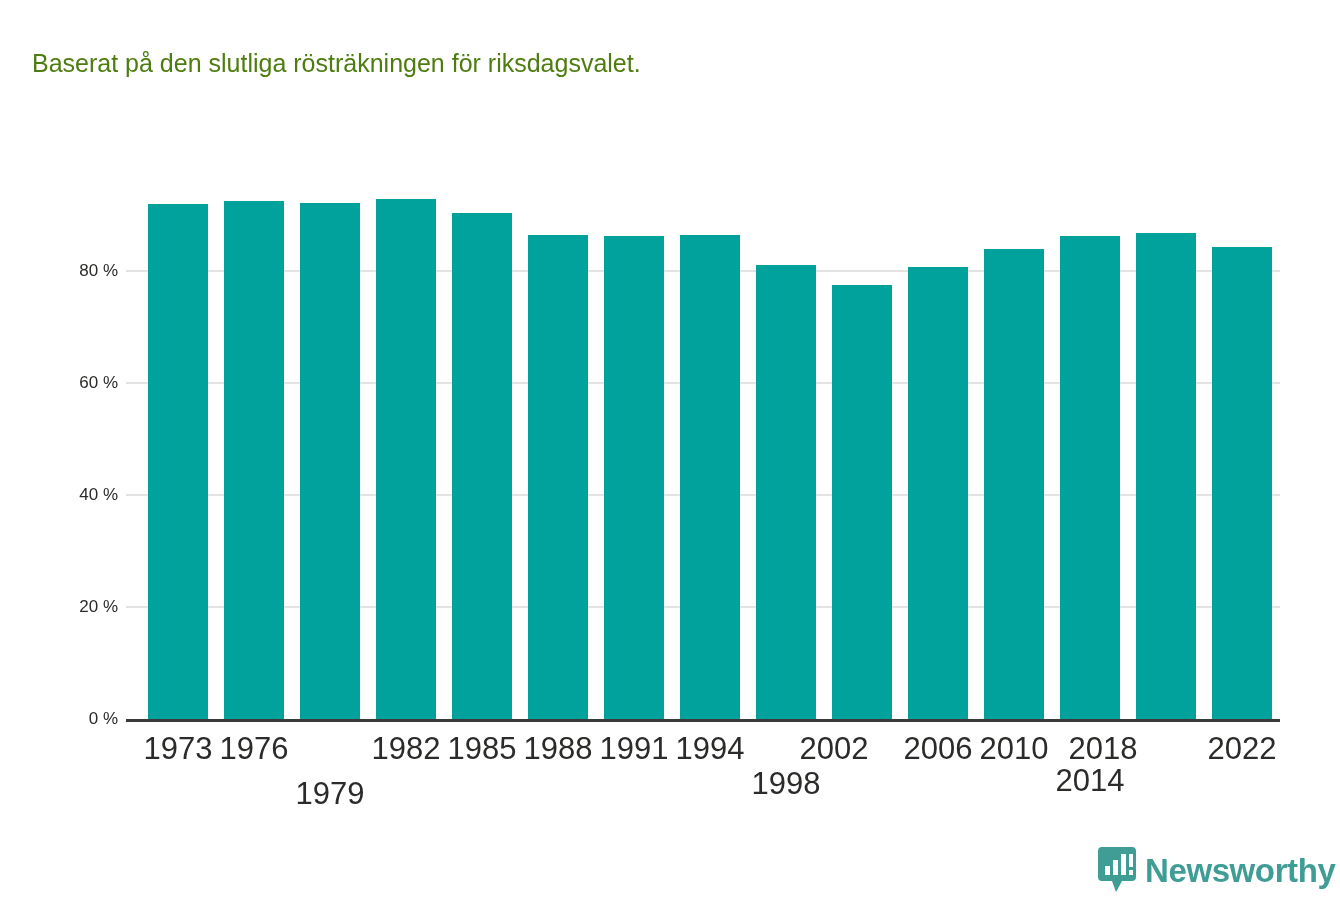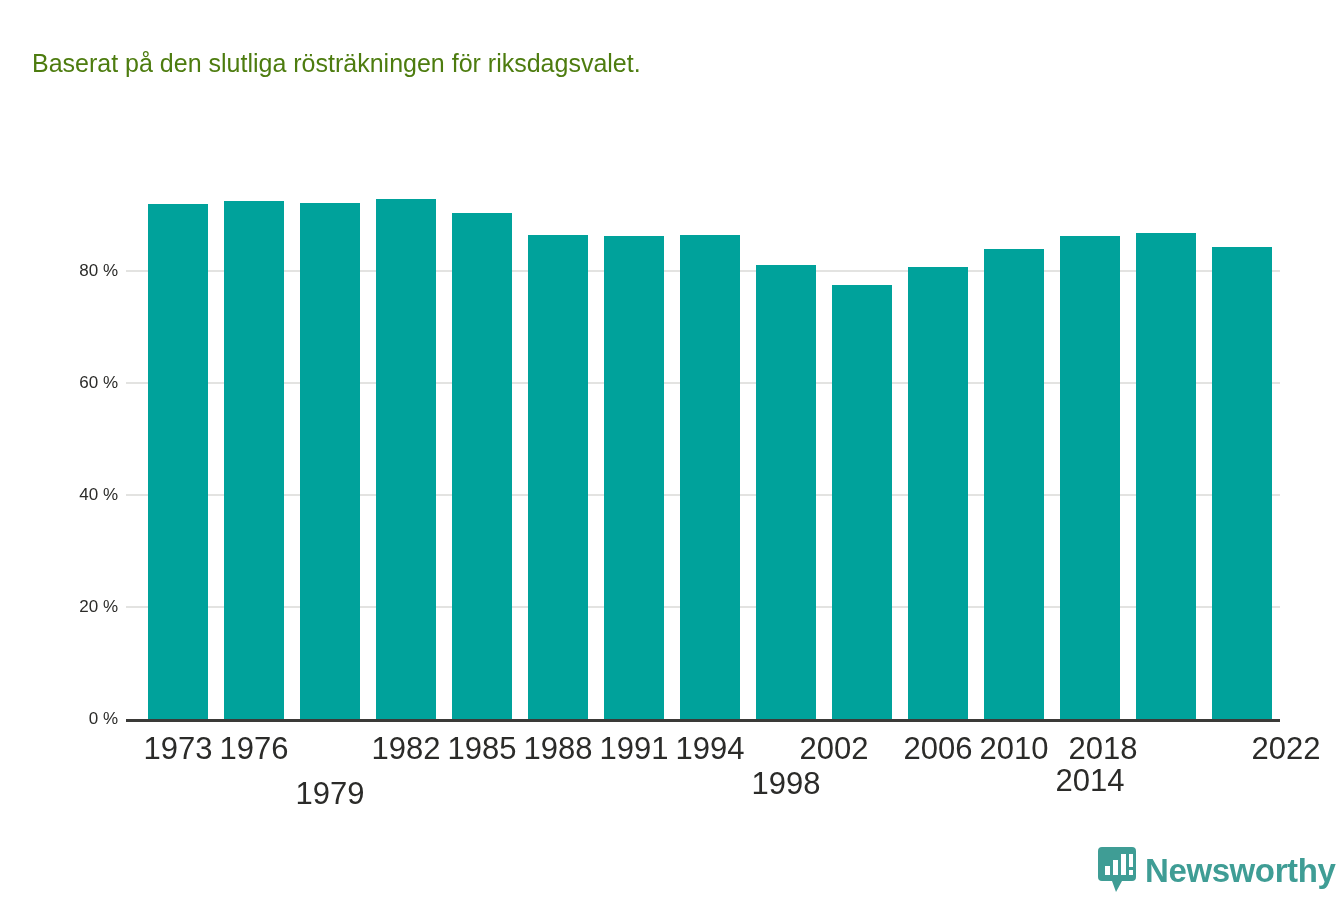--- a/index.html
+++ b/index.html
@@ -185,21 +185,21 @@
         <div class="xtick-label" style="left: 444px; width: 76px;">1985</div>
         <div class="xtick-label" style="left: 520px; width: 76px;">1988</div>
         <div class="xtick-label" style="left: 596px; width: 76px;">1991</div>
         <div class="xtick-label" style="left: 672px; width: 76px;">1994</div>
         <div class="xtick-label" style="left: 748px; width: 76px; margin-top: 35px;">1998</div>
         <div class="xtick-label" style="left: 796px; width: 76px;">2002</div>
         <div class="xtick-label" style="left: 900px; width: 76px;">2006</div>
         <div class="xtick-label" style="left: 976px; width: 76px;">2010</div>
         <div class="xtick-label" style="left: 1052px; width: 76px; margin-top: 32px;">2014</div>
         <div class="xtick-label" style="left: 1065px; width: 76px;">2018</div>
-        <div class="xtick-label" style="left: 1248px; width: 76px;">2022</div>
+        <div class="xtick-label" style="left: 1204px; width: 76px;">2022</div>
       </div>
   </div>
 
   <div class="logo">
     <span class="logo-mark">
       <svg width="38" height="46" viewBox="0 0 38 46" xmlns="http://www.w3.org/2000/svg">
         <path d="M4,0 H34 A4,4 0 0 1 38,4 V30 A4,4 0 0 1 34,34 H24 L18,45 L14,34 H4 A4,4 0 0 1 0,30 V4 A4,4 0 0 1 4,0 Z" fill="#3f9d95"></path>
         <rect x="7" y="19" width="5" height="9" fill="#ffffff"></rect>
         <rect x="15" y="13" width="5" height="15" fill="#ffffff"></rect>
         <rect x="23" y="7" width="5" height="21" fill="#ffffff"></rect>

